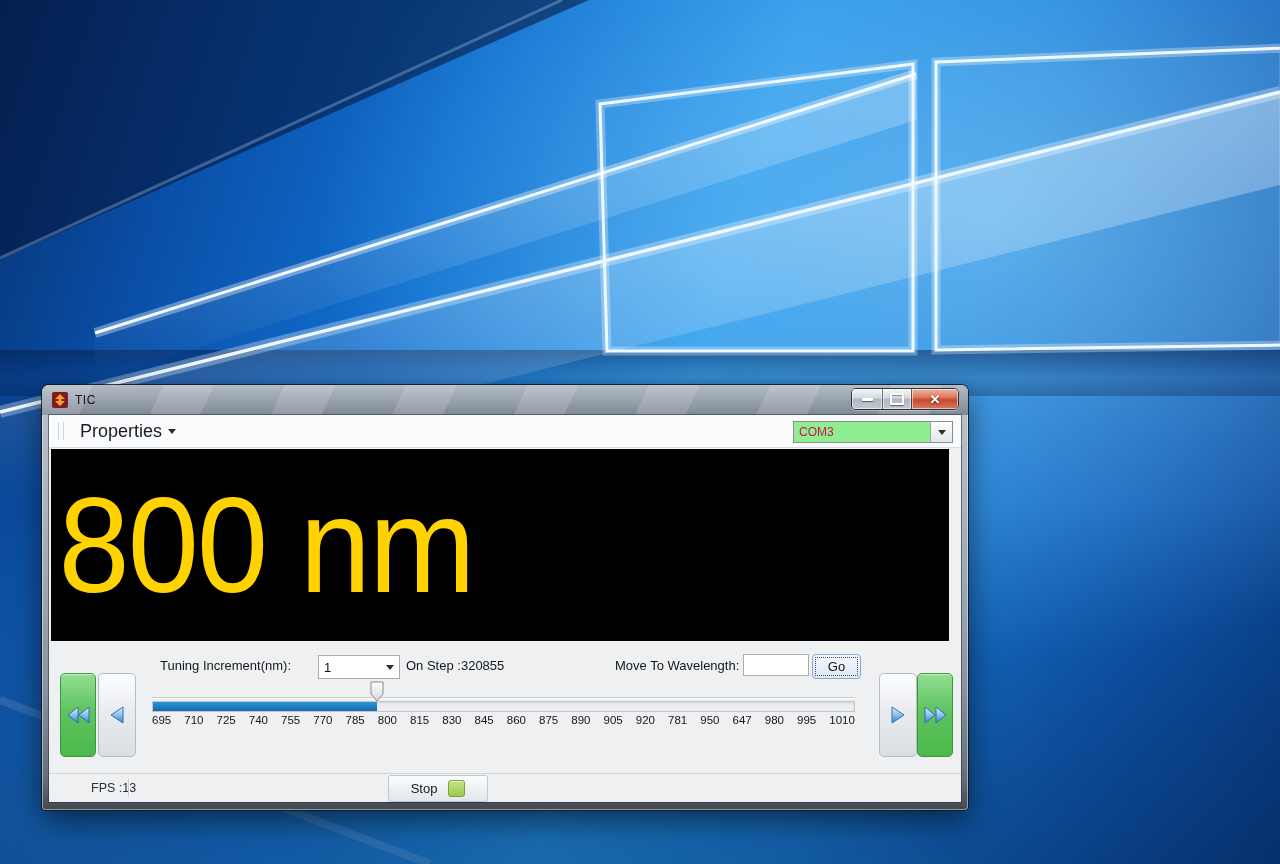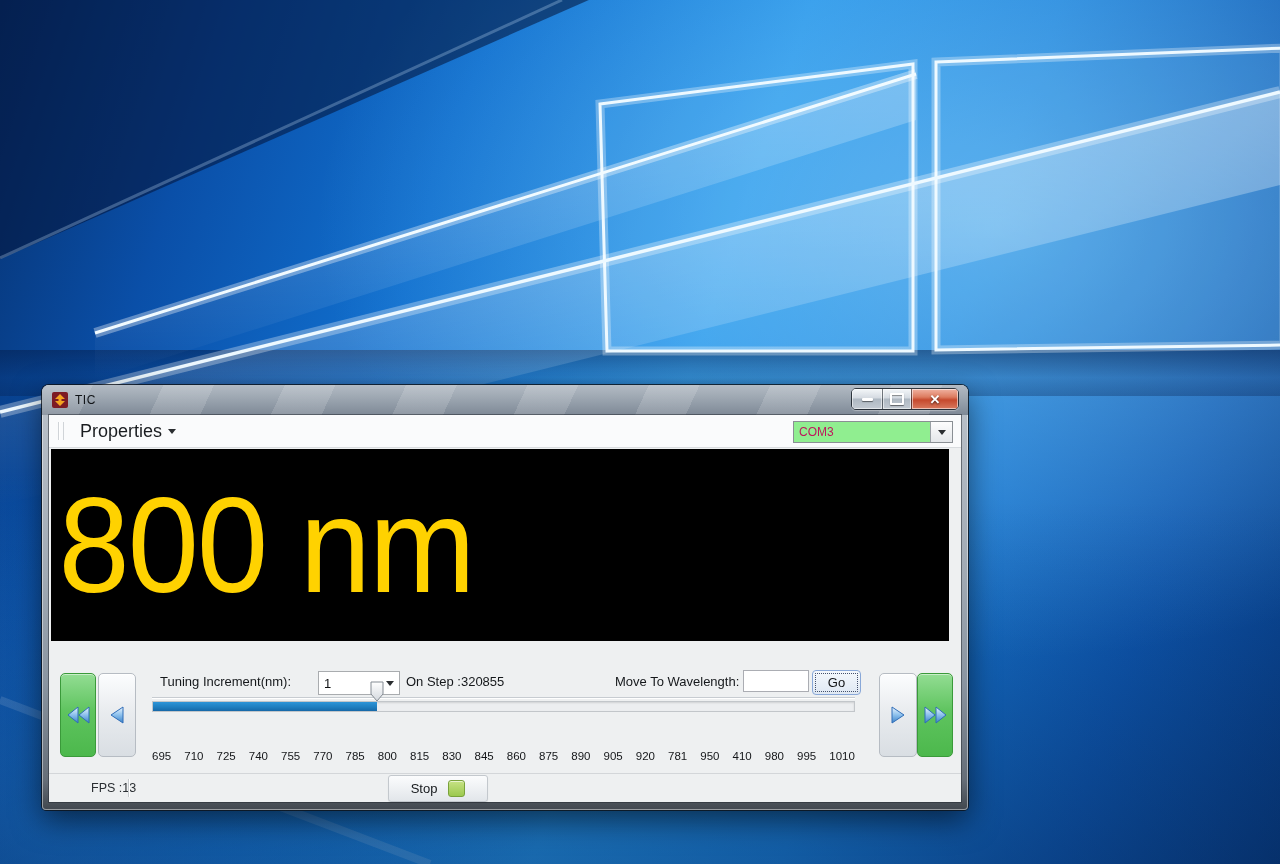--- a/index.html
+++ b/index.html
@@ -81,21 +81,21 @@
   
   .controls{flex:1;position:relative;background:#eef0f1;}
   .nav-btn{position:absolute;top:32px;height:82px;border-radius:5px;cursor:default;
     display:flex;align-items:center;justify-content:center;}
   .nav-green{width:34px;background:linear-gradient(180deg,#93dd93 0%,#5fc45f 45%,#4cb84c 100%);
     border:1px solid #3a9a3a;box-shadow:inset 0 1px 0 rgba(255,255,255,.5);}
   .nav-gray{width:36px;background:linear-gradient(180deg,#fcfdfe 0%,#e9ecef 45%,#d9dee3 100%);
     border:1px solid #b6bcc3;box-shadow:inset 0 1px 0 #fff;}
   .pos-bw{left:11px;} .pos-b{left:49px;} .pos-f{left:830px;} .pos-fw{left:868px;}
 
-  .ctl-row{position:absolute;left:0;right:0;top:28px;height:26px;font-size:13px;color:#15181b;}
+  .ctl-row{position:absolute;left:0;right:0;top:12px;height:26px;font-size:13px;color:#15181b;}
   .lbl{position:absolute;line-height:26px;white-space:nowrap;}
   .lbl-tuning{left:111px;} .lbl-onstep{left:357px;} .lbl-move{left:566px;}
   .tuning-select{position:absolute;left:269px;top:2px;width:80px;height:22px;background:#fff;
     border:1px solid #a9acaf;display:flex;align-items:center;}
   .tuning-value{flex:1;padding-left:5px;font-size:13px;color:#101214;}
   .tuning-arrow{width:18px;display:flex;align-items:center;justify-content:center;}
   .move-input{position:absolute;left:694px;top:1px;width:58px;height:20px;
     border:1px solid #abadb3;background:#fff;font-size:13px;padding:0 3px;outline:none;}
   .go-btn{position:absolute;left:763px;top:1px;width:47px;height:23px;
     border:1px solid #89a8d8;border-radius:4px;
@@ -105,21 +105,21 @@
 
   .slider-area{position:absolute;left:103px;top:40px;width:703px;height:50px;}
   .groove{position:absolute;left:0;right:0;top:16px;height:1px;background:#c7ccd1;
     box-shadow:0 1px 0 #fff;}
   .thumb{position:absolute;top:0;width:14px;height:21px;transform:translateX(-50%);}
   .progress{position:absolute;left:0;right:0;top:20px;height:9px;background:#eceef0;
     border:1px solid #c2c6ca;box-shadow:inset 0 1px 2px rgba(0,0,0,.12);}
   .progress-fill{height:100%;
     background:linear-gradient(180deg,#2d95d8 0%,#1f7fc0 55%,#1668a8 100%);}
   .ticks{position:absolute;left:0;right:0;top:33px;display:flex;
-    justify-content:space-between;font-size:11.5px;color:#141619;margin-top:36px;}
+    justify-content:space-between;font-size:11.5px;color:#141619;}
 
   
   .statusbar{height:28px;flex:none;background:#eef0f1;border-top:1px solid #d3d6d9;
     position:relative;display:flex;align-items:center;font-size:12.5px;color:#2a2e32;padding-left:26px;}
   .fps{margin-left:16px;}
   .status-sep{position:absolute;left:79px;top:5px;height:18px;width:0;
     border-left:1px solid #c6cacd;border-right:1px solid #fff;}
   .stop-btn{position:absolute;left:339px;top:1px;width:98px;height:25px;border-radius:3px;
     border:1px solid #c3c8cd;background:linear-gradient(180deg,#fbfcfd,#e2e6ea);
     box-shadow:0 1px 1px rgba(0,0,0,.08);display:flex;align-items:center;
@@ -269,21 +269,21 @@
             <span>815</span>
             <span>830</span>
             <span>845</span>
             <span>860</span>
             <span>875</span>
             <span>890</span>
             <span>905</span>
             <span>920</span>
             <span>781</span>
             <span>950</span>
-            <span>410</span>
+            <span>647</span>
             <span>980</span>
             <span>995</span>
             <span>1010</span>
           </div>
       </div>
     </div>
 
     <div class="statusbar">
       <span class="fps">FPS :13</span>
       <span class="status-sep"></span>

